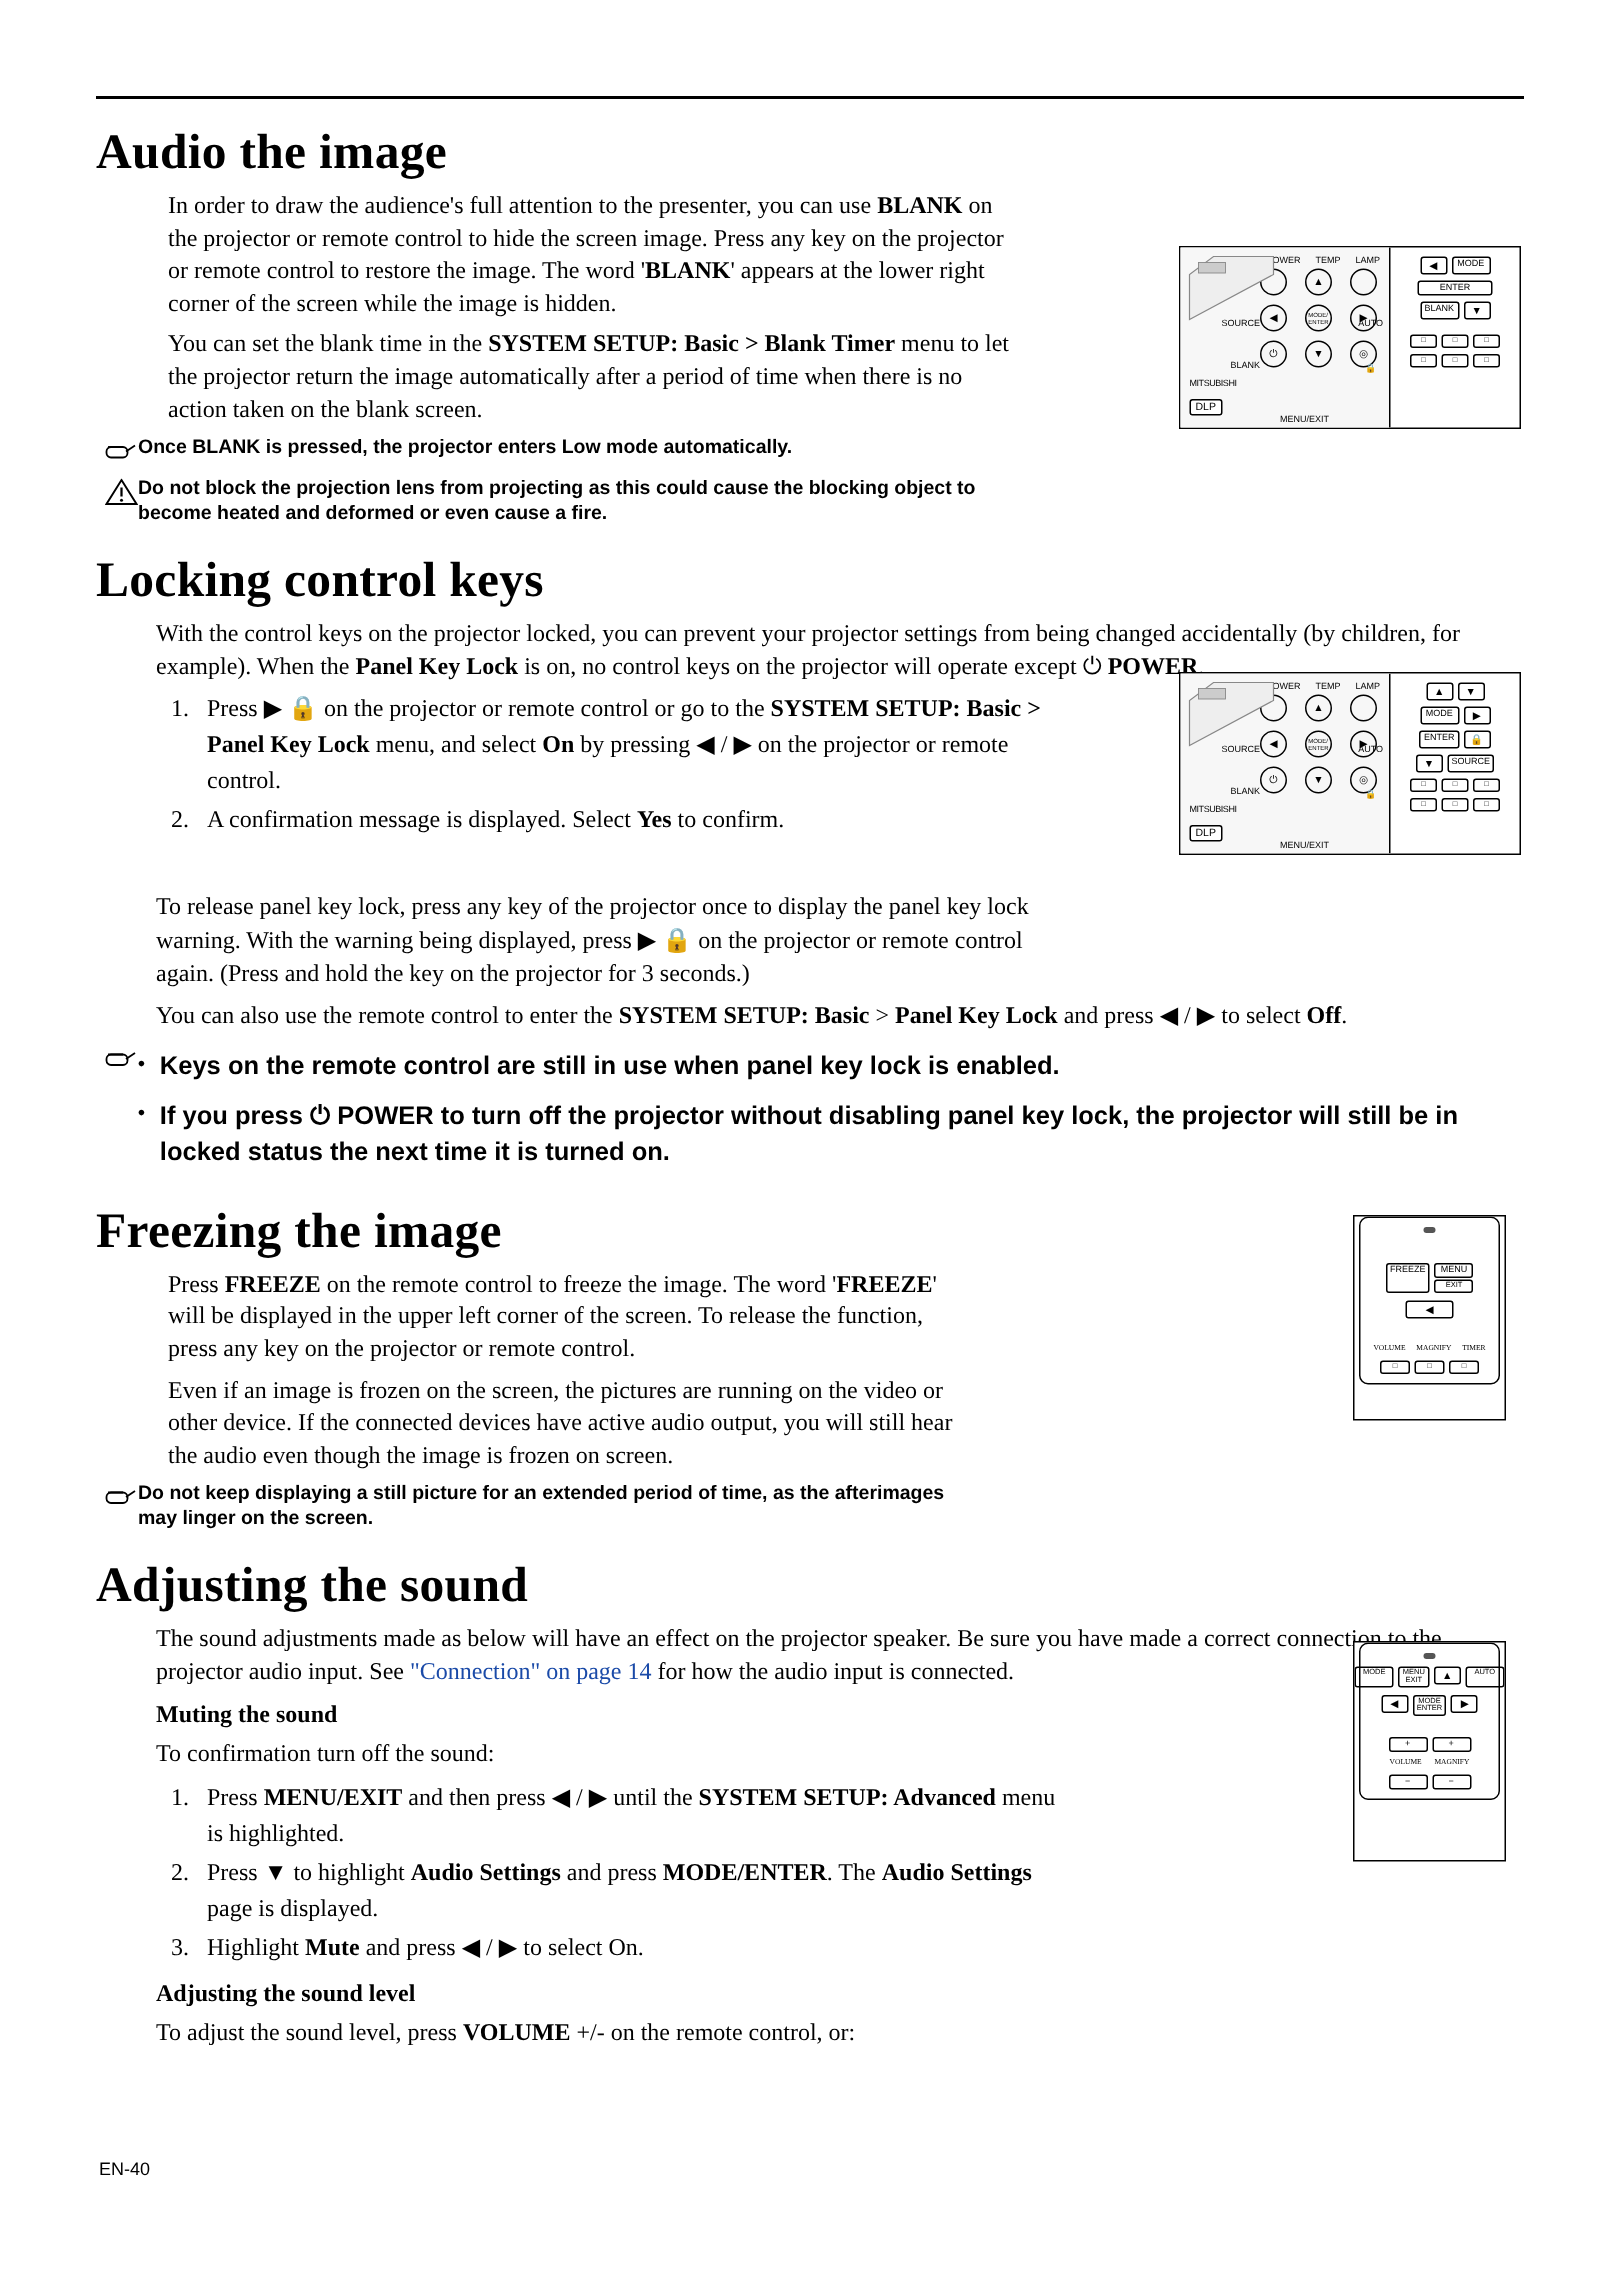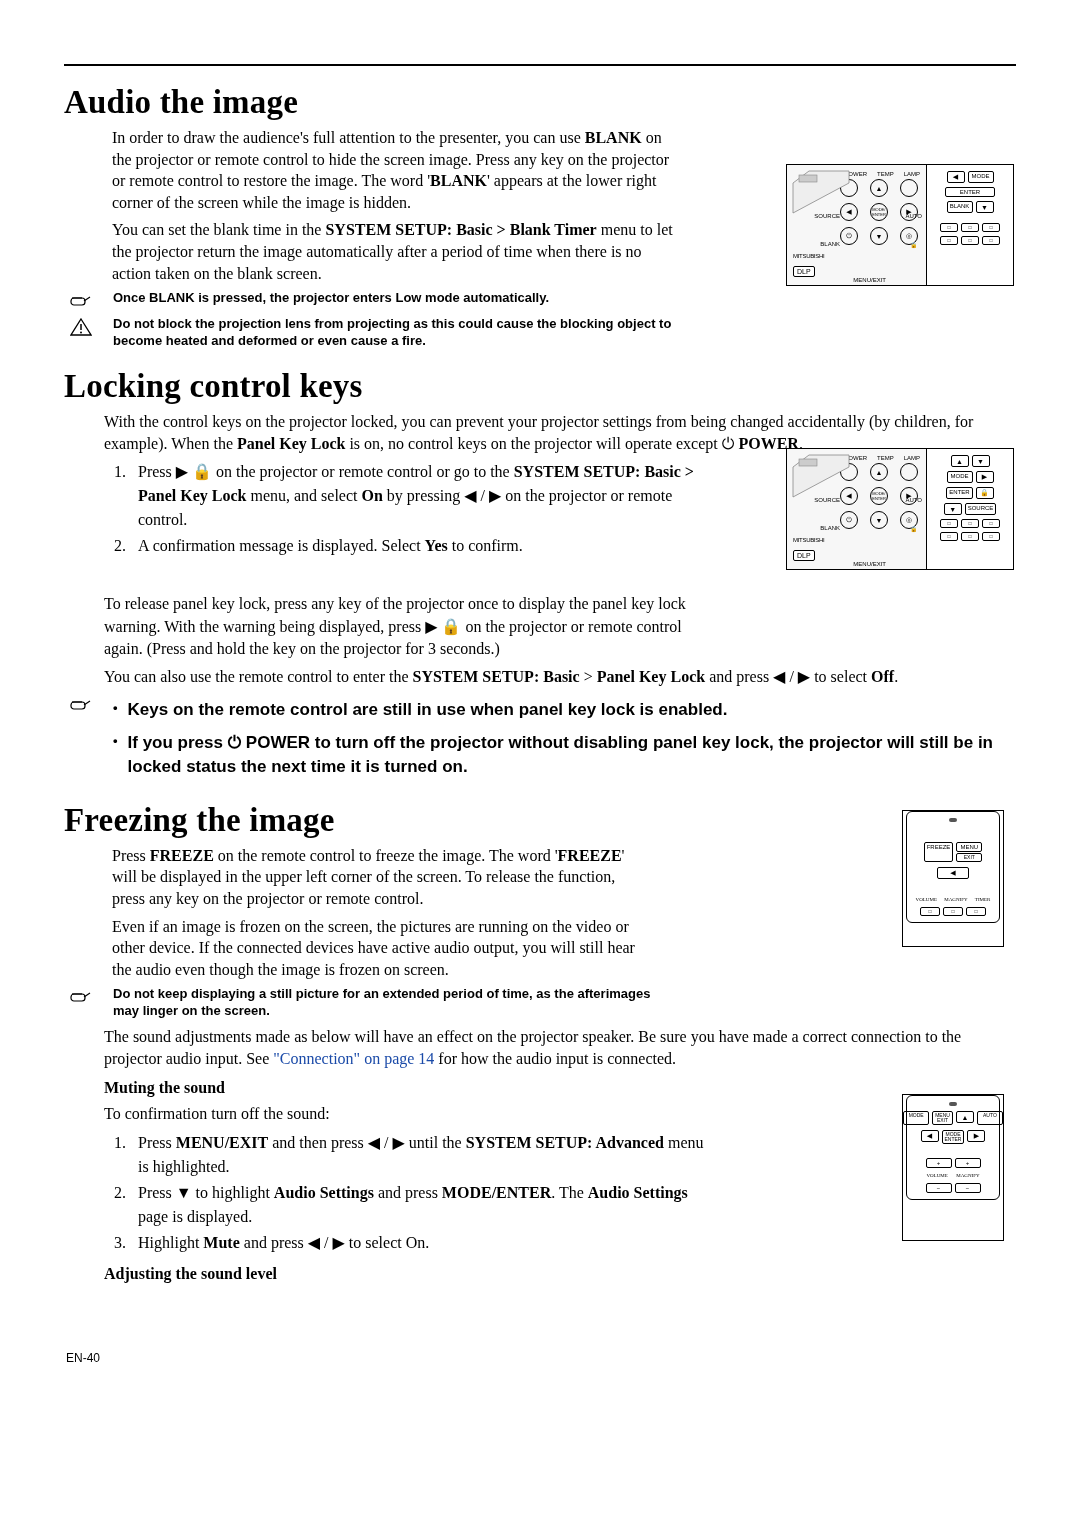--- a/index.html
+++ b/index.html
@@ -24,21 +24,21 @@
     font-weight: bold;
     margin: 18px 0 6px 0;
     letter-spacing: 0.2px;
   }
   .body-indent { margin-left: 40px; }
   p { font-size: 16px; line-height: 1.35; margin: 6px 0; }
   b, strong { font-weight: bold; }
   .note-row {
     display: flex;
     align-items: flex-start;
-    gap: 21px;
+    gap: 0;
     margin: 6px 0 6px 0;
   }
   .note-text {
     font-family: Arial, Helvetica, sans-serif;
     font-size: 13px;
     font-weight: bold;
     line-height: 1.3;
   }
   .note-icon, .warn-icon {
     flex: 0 0 auto;
@@ -339,37 +339,41 @@
       <div style="height:8px;"></div>
       <div class="r-row tiny"><span>VOLUME</span>&nbsp;<span>MAGNIFY</span>&nbsp;<span>TIMER</span></div>
       <div class="r-row">
           <div class="remote-btn tiny" style="min-width:14px">□</div>
           <div class="remote-btn tiny" style="min-width:14px">□</div>
           <div class="remote-btn tiny" style="min-width:14px">□</div>
         </div>
     </div>
   </div>
 
+  <h2 class="section-title">Adjusting the sound</h2>
   <div class="body-indent">
     <p><span>The sound adjustments made as below will have an effect on the projector speaker. Be sure you have made a correct connection to the projector audio input. See </span><span class="link">"Connection" on page 14</span><span> for how the audio input is connected.</span></p>
   </div>
 
   <div class="subhead">Muting the sound</div>
   <div class="body-indent">
     <p>To confirmation turn off the sound:</p>
   </div>
   <div class="tight-ol width-limit-2">
     <ol class="num">
       <li><span>Press </span><b>MENU/EXIT</b><span> and then press ◀ / ▶ until the </span><b>SYSTEM SETUP: Advanced</b><span> menu is highlighted.</span></li>
       <li><span>Press ▼ to highlight </span><b>Audio Settings</b><span> and press </span><b>MODE/ENTER</b><span>. The </span><b>Audio Settings</b><span> page is displayed.</span></li>
       <li><span>Highlight </span><b>Mute</b><span> and press ◀ / ▶ to select On.</span></li>
     </ol>
   </div>
 
   <div class="subhead">Adjusting the sound level</div>
+  <div class="body-indent">
+    <p><span>To adjust the sound level, press </span><b>VOLUME</b><span> +/- on the remote control, or:</span></p>
+  </div>
 
   <div class="float-fig fig-d">
     <div class="remote-mini">
       <div class="remote-dash"></div>
       <div class="r-row">
           <div class="remote-btn tiny">MODE</div>
           <div class="remote-btn tiny" style="min-width:10px;"><span>MENU</span><br><span>EXIT</span></div>
           <div class="arrow-btn">▲</div>
           <div class="remote-btn tiny">AUTO</div>
         </div>

